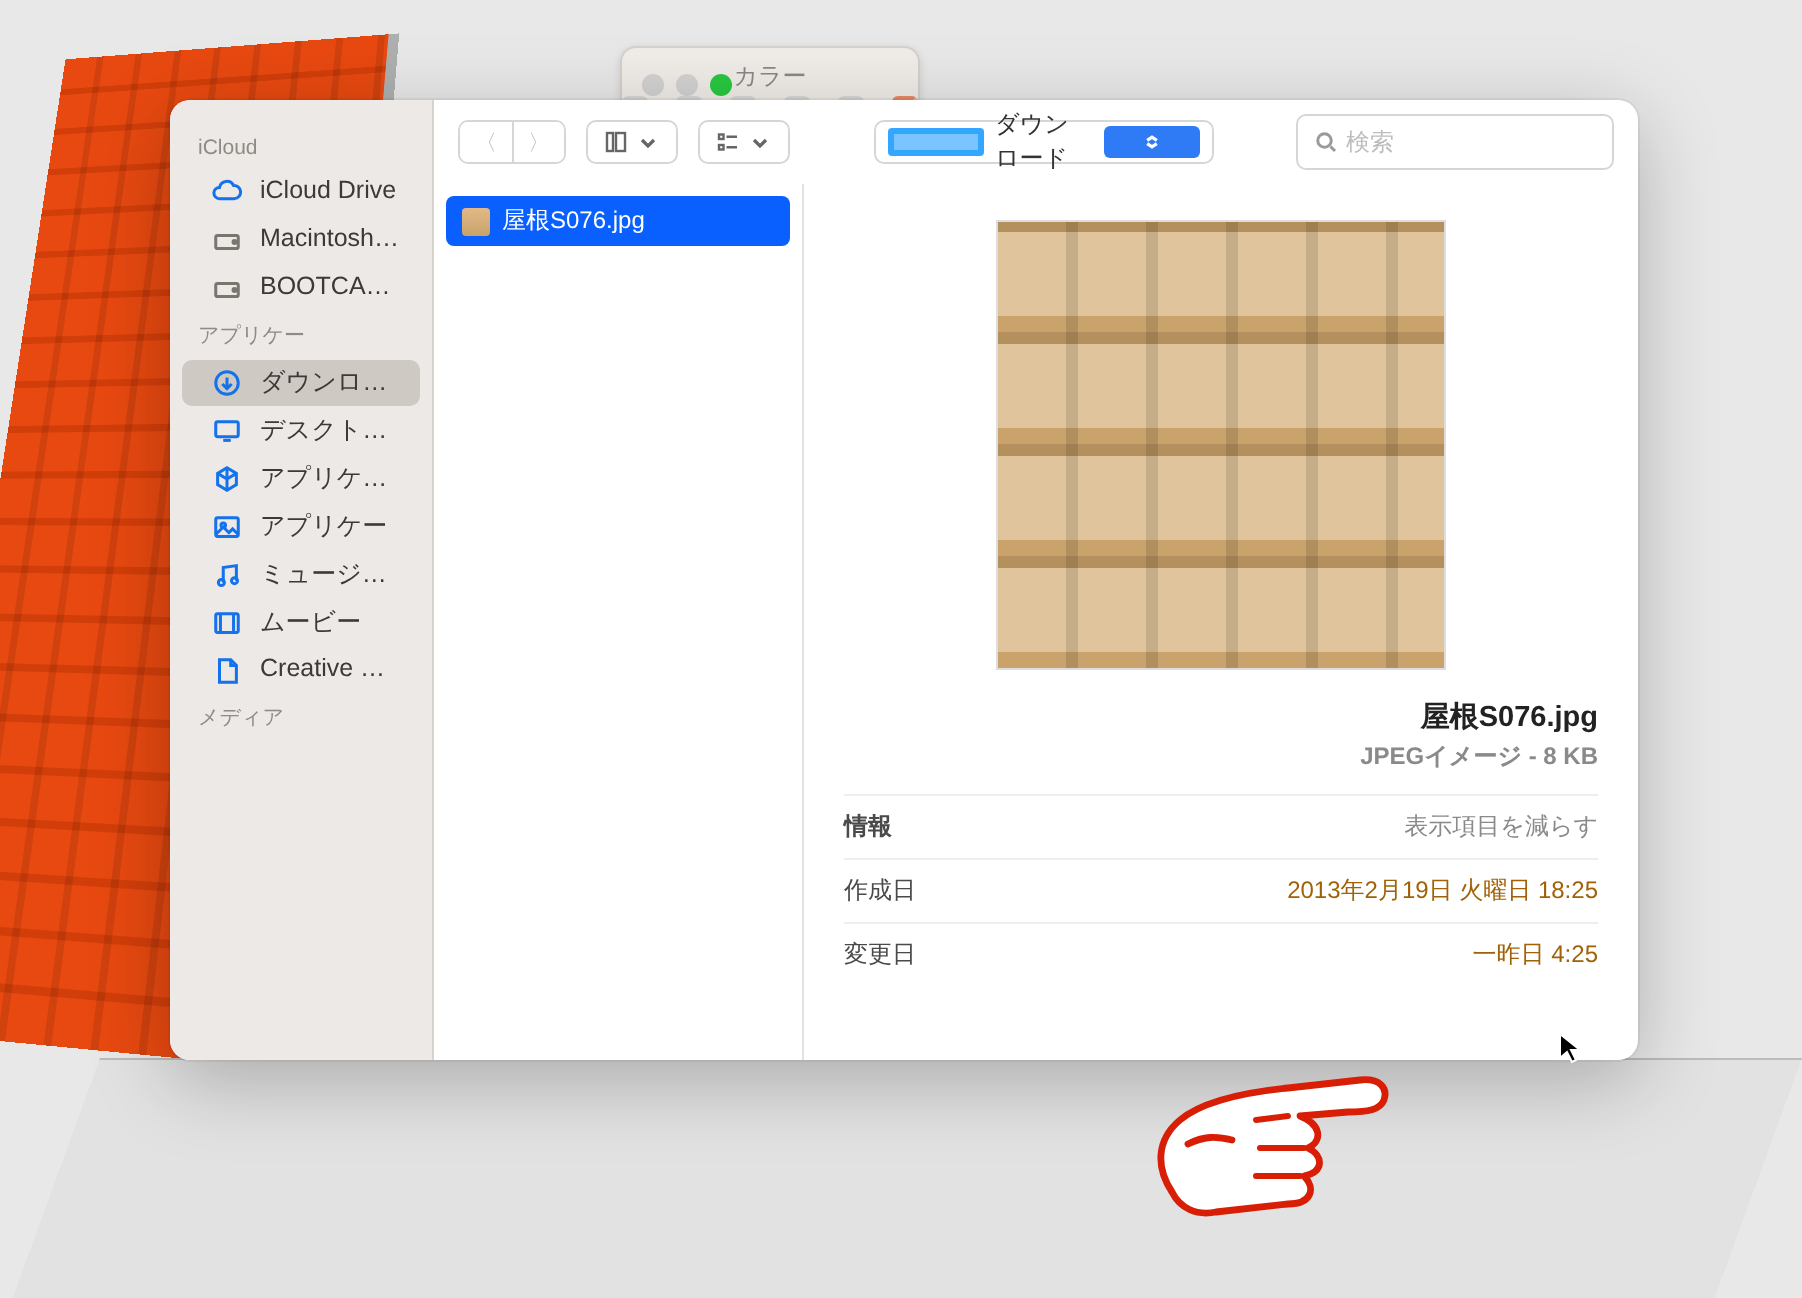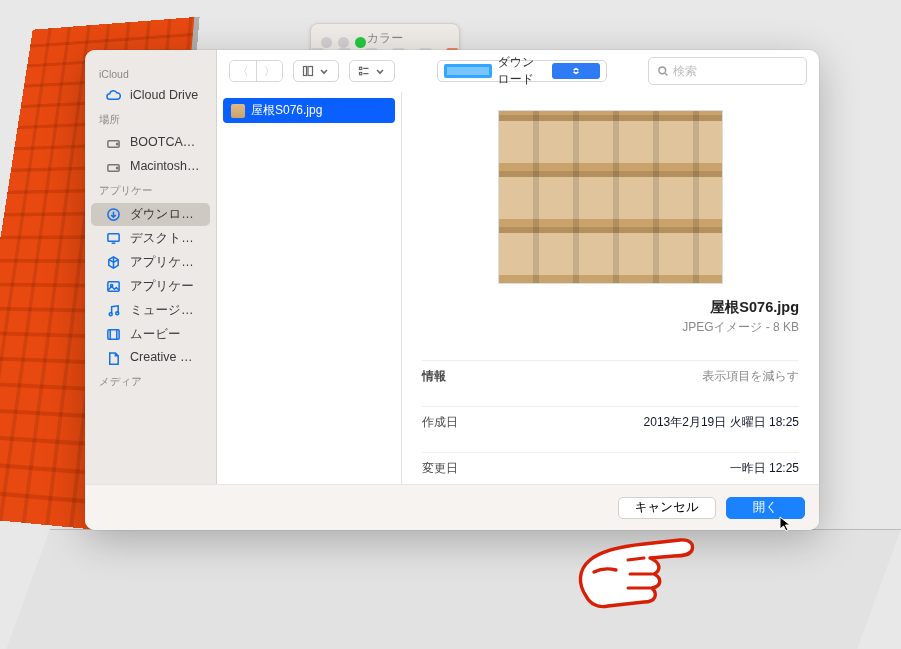--- a/index.html
+++ b/index.html
@@ -58,24 +58,24 @@
 .filerow{ background:#0a60ff; color:#fff; border-radius:4px; padding:4px 8px; display:flex; align-items:center; gap:6px; font-size:12px;}
 .thumb{ width:14px; height:14px; background:linear-gradient(#e0b986,#c9a36b); border-radius:2px; display:inline-block;}
 
 .preview{ flex:1; display:flex; flex-direction:column; overflow:auto; padding:12px 20px 0;}
 .pimg{ align-self:center; width:225px; height:225px; margin:6px 0 14px; border:1px solid #ddd;
  background:
   repeating-linear-gradient(0deg,#c9a36b 0 8px,#e0c59c 8px 50px,#b5905f 50px 56px),
   repeating-linear-gradient(90deg,transparent 0 34px,rgba(0,0,0,.12) 34px 40px);
  background-blend-mode:multiply;}
 .fname{ font-size:14.5px; font-weight:600; color:#222;}
-.fsub{ font-size:12px; color:#8a8a8a; margin:2px 0 10px;}
-.inforow{ display:flex; justify-content:space-between; font-size:12px; padding:7px 0; border-top:1px solid #eee;margin-top:14px;}
+.fsub{ font-size:12px; color:#8a8a8a; margin:2px 0 10px;font-weight:bold;}
+.inforow{ display:flex; justify-content:space-between; font-size:12px; padding:7px 0; border-top:1px solid #eee;}
 .inforow .k{ color:#4a4a4a;}
-.inforow .v{ color:#0f172a;}
+.inforow .v{ color:#a16207;}
 .inforow.head .k{ font-weight:600;}
 .inforow.head .v{ color:#8a8a8a;}
 
 .footer{ height:46px; border-top:1px solid #e6e6e6; display:flex; align-items:center; justify-content:flex-end; gap:10px; padding:0 14px; background:#f6f3f0;}
 .btn{ height:22px; padding:0 16px; border-radius:5px; font-size:12.5px; border:1px solid #d0d0d0; background:#fff; cursor:pointer;}
 .btn.primary{ background:#1a82ff; border-color:#1a82ff; color:#fff; padding:0 26px;}
 
 
 .cursor{ position:absolute; left:779px; top:516px; width:16px; height:16px; color:#000;}
 .handptr{ position:absolute; left:572px; top:526px; width:130px; height:95px; color:#c30;}
@@ -111,38 +111,37 @@
     <aside class="sidebar" id="sidebar">
         <div class="group-label">iCloud</div>
         <div class="item">
           <span class="ic">
             <svg viewBox="0 0 16 16">
               <path d="M4 11a3 3 0 010-6 4 4 0 017.5-1A3 3 0 1112 11H4z"></path>
             </svg>
           </span>
           <span class="lbl">iCloud Drive</span>
         </div>
-        <div class="group-label">場所</div>
         <div class="item">
           <span class="ic gray">
             <svg viewBox="0 0 16 16">
               <rect x="2" y="5" width="12" height="7" rx="1"></rect>
               <circle cx="12" cy="8.5" r=".8" fill="currentColor"></circle>
             </svg>
           </span>
-          <span class="lbl">BOOTCAMP</span>
+          <span class="lbl">Macintosh…</span>
         </div>
         <div class="item">
           <span class="ic gray">
             <svg viewBox="0 0 16 16">
               <rect x="2" y="5" width="12" height="7" rx="1"></rect>
               <circle cx="12" cy="8.5" r=".8" fill="currentColor"></circle>
             </svg>
           </span>
-          <span class="lbl">Macintosh…</span>
+          <span class="lbl">BOOTCAMP</span>
         </div>
         <div class="group-label">アプリケー</div>
         <div class="item active">
           <span class="ic">
             <svg viewBox="0 0 16 16">
               <circle cx="8" cy="8" r="6"></circle>
               <path d="M8 5v5M5.5 8.5L8 11l2.5-2.5"></path>
             </svg>
           </span>
           <span class="lbl">ダウンロード</span>
@@ -269,32 +268,28 @@
             <span class="k">情報</span>
             <span class="v">表示項目を減らす</span>
           </div>
           <div id="inforows">
               <div class="inforow">
                 <span class="k">作成日</span>
                 <span class="v">2013年2月19日 火曜日 18:25</span>
               </div>
               <div class="inforow">
                 <span class="k">変更日</span>
-                <span class="v">一昨日 12:25</span>
+                <span class="v">一昨日 4:25</span>
               </div>
             </div>
         </div>
       </div>
     </div>
   </div>
 
-  <div class="footer">
-    <button class="btn">キャンセル</button>
-    <button class="btn primary">開く</button>
-  </div>
 </div>
 
 <svg class="handptr" viewBox="0 0 130 95">
   <g fill="#fff" stroke="#d81e05" stroke-width="3.4" stroke-linejoin="round" stroke-linecap="round">
     <path d="M14 70 C6 58 6 44 18 34 C30 24 52 20 72 18 L108 14 C118 13 122 18 120 24 C118 29 112 30 102 30 L78 32 C88 36 90 44 82 48 C90 52 90 60 80 62 C86 68 84 76 72 76 L36 80 C26 82 18 78 14 70 Z"></path>
     <path d="M72 32 L56 34 M80 48 L58 48 M78 62 L56 62" stroke-width="3"></path>
     <path d="M22 46 C30 42 36 42 44 44" fill="none"></path>
   </g>
 </svg>
 

